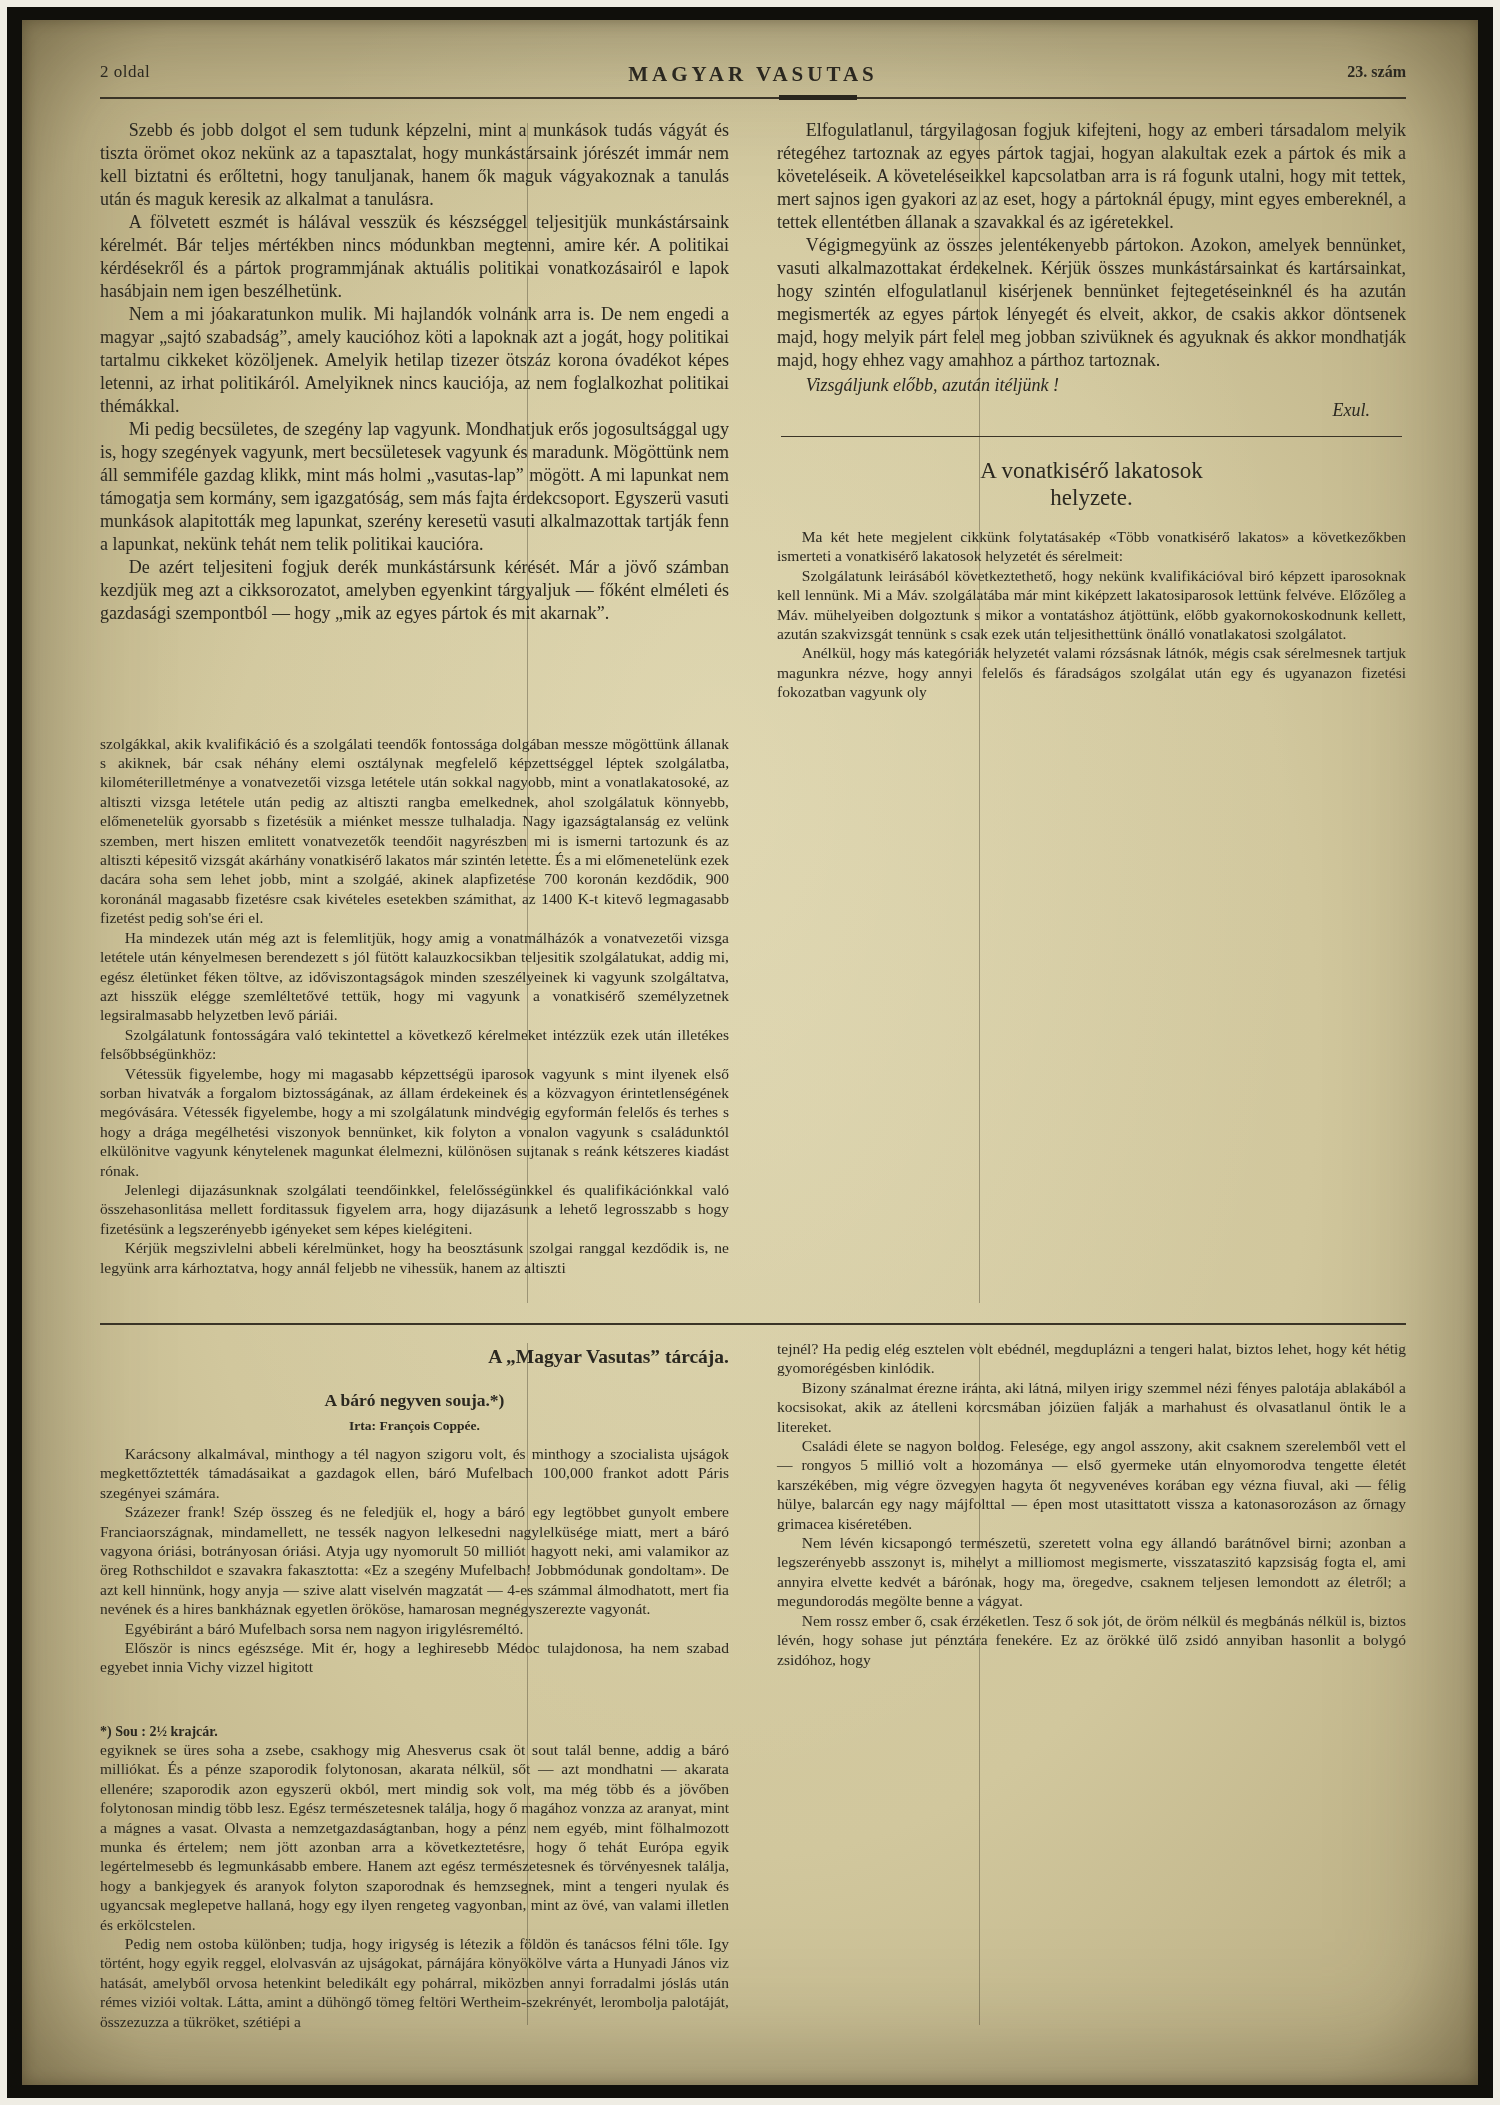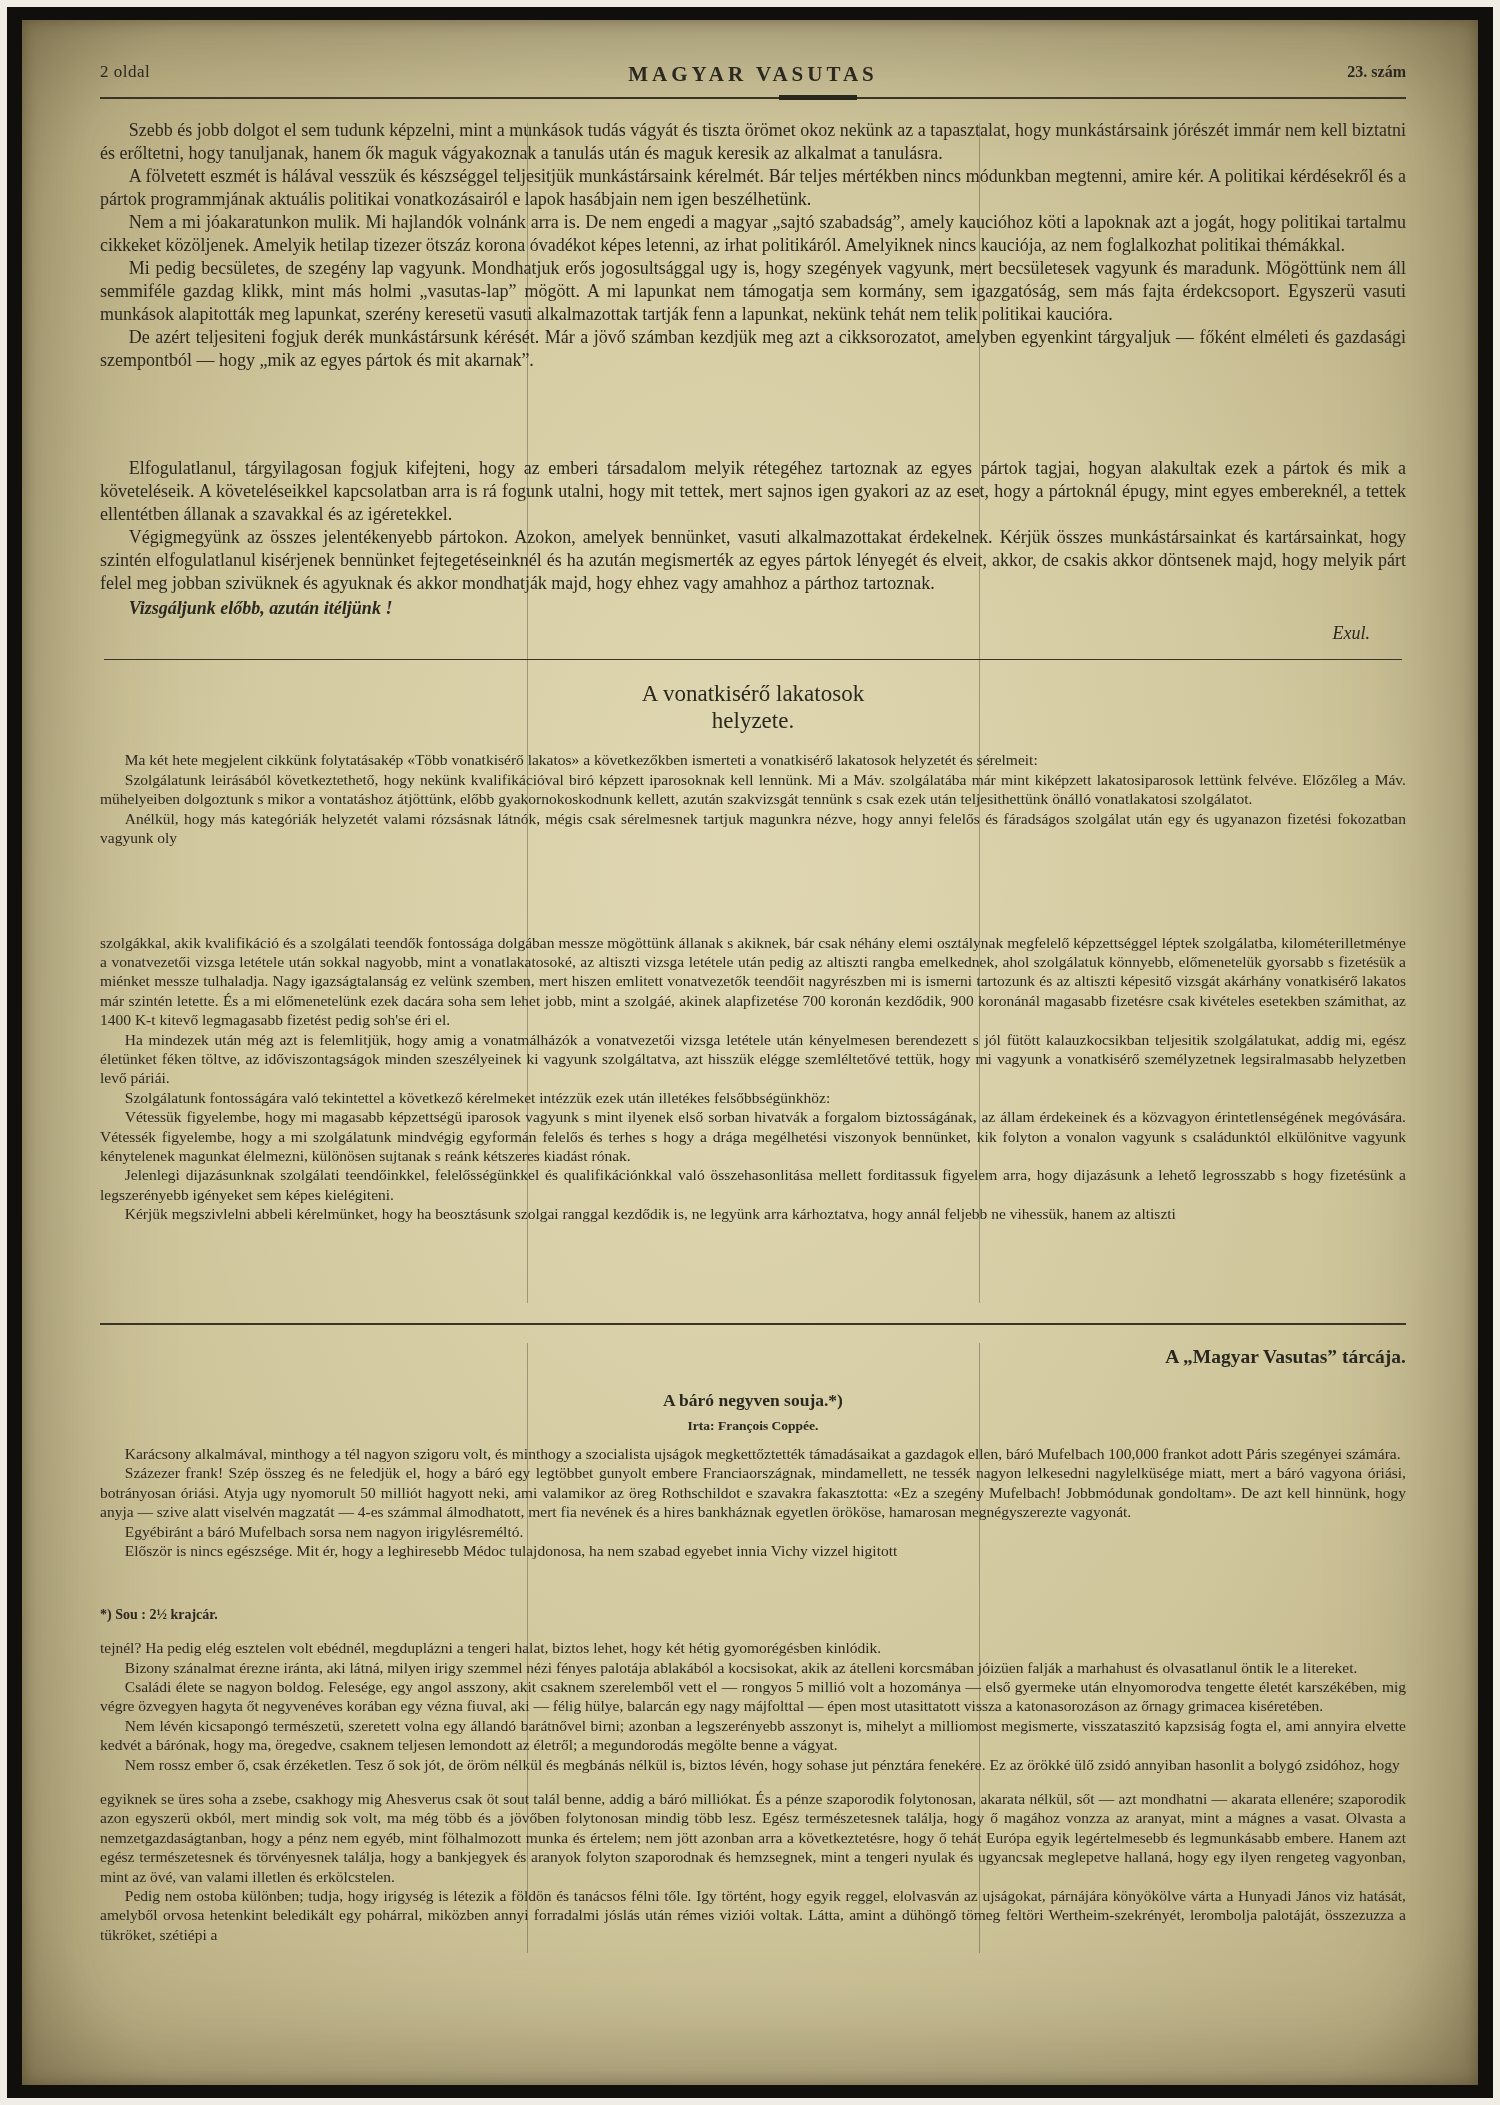--- a/index.html
+++ b/index.html
@@ -29,33 +29,33 @@
   
   .masthead{position:relative;display:flex;justify-content:space-between;align-items:baseline;height:30px;}
   .masthead .pg{font-size:17px;letter-spacing:.5px;}
   .masthead .title{position:absolute;left:50%;transform:translateX(-50%);margin:0;
     font-size:21px;font-weight:bold;letter-spacing:4px;}
   .masthead .issue{font-size:16px;font-weight:bold;}
   .head-rule-wrap{position:relative;margin-top:5px;height:8px;}
   .head-rule{height:2px;background:var(--rule);}
   .head-dash{position:absolute;top:-2px;left:52%;width:78px;height:5px;background:#29261d;}
   
-  .grid{display:grid;grid-template-columns:repeat(1,1fr);column-gap:48px;position:relative;}
+  .grid{display:grid;grid-template-columns:repeat(2,1fr);column-gap:48px;position:relative;}
   .top-grid{min-height:1190px;margin-top:14px;}
   .bottom-grid{min-height:620px;margin-top:4px;}
   .vrule{position:absolute;top:4px;bottom:6px;width:1px;background:rgba(58,52,38,.38);}
   .vrule.g1{left:427px;}
   .vrule.g2{left:879px;}
   .section-rule{height:2px;background:var(--rule);margin:14px 0 14px;}
   
   .paras p{margin:0;text-indent:1.6em;text-align:justify;hyphens:auto;}
   .cont p:first-child{text-indent:0;}
   .size-l{font-size:18px;line-height:23px;}
   .size-s{font-size:15.5px;line-height:19.4px;}
-  .closing-line{margin:2px 0 0;font-style:italic;text-indent:1.6em;font-size:18px;line-height:23px;font-weight:bold;}
+  .closing-line{margin:2px 0 0;font-style:italic;text-indent:1.6em;font-size:18px;line-height:23px;}
   .signature{margin:2px 36px 0 0;font-style:italic;text-align:right;font-size:18px;line-height:23px;}
   .article-rule{height:1px;background:var(--rule);margin:14px 4px 0;}
   .article-title{margin:20px 0 16px;text-align:center;font-weight:400;font-size:23px;line-height:27px;}
   
   .tarca-title{margin:6px 0 22px;text-align:right;font-weight:bold;font-size:19.5px;line-height:23px;}
   .story-title{margin:0 0 6px;text-align:center;font-weight:bold;font-size:17.5px;line-height:21px;}
   .byline{margin:0 0 10px;text-align:center;font-weight:bold;font-size:13.5px;line-height:17px;}
   .footnote{margin:46px 0 0;font-size:14px;line-height:17px;font-weight:bold;}
 </style>
 </head>

